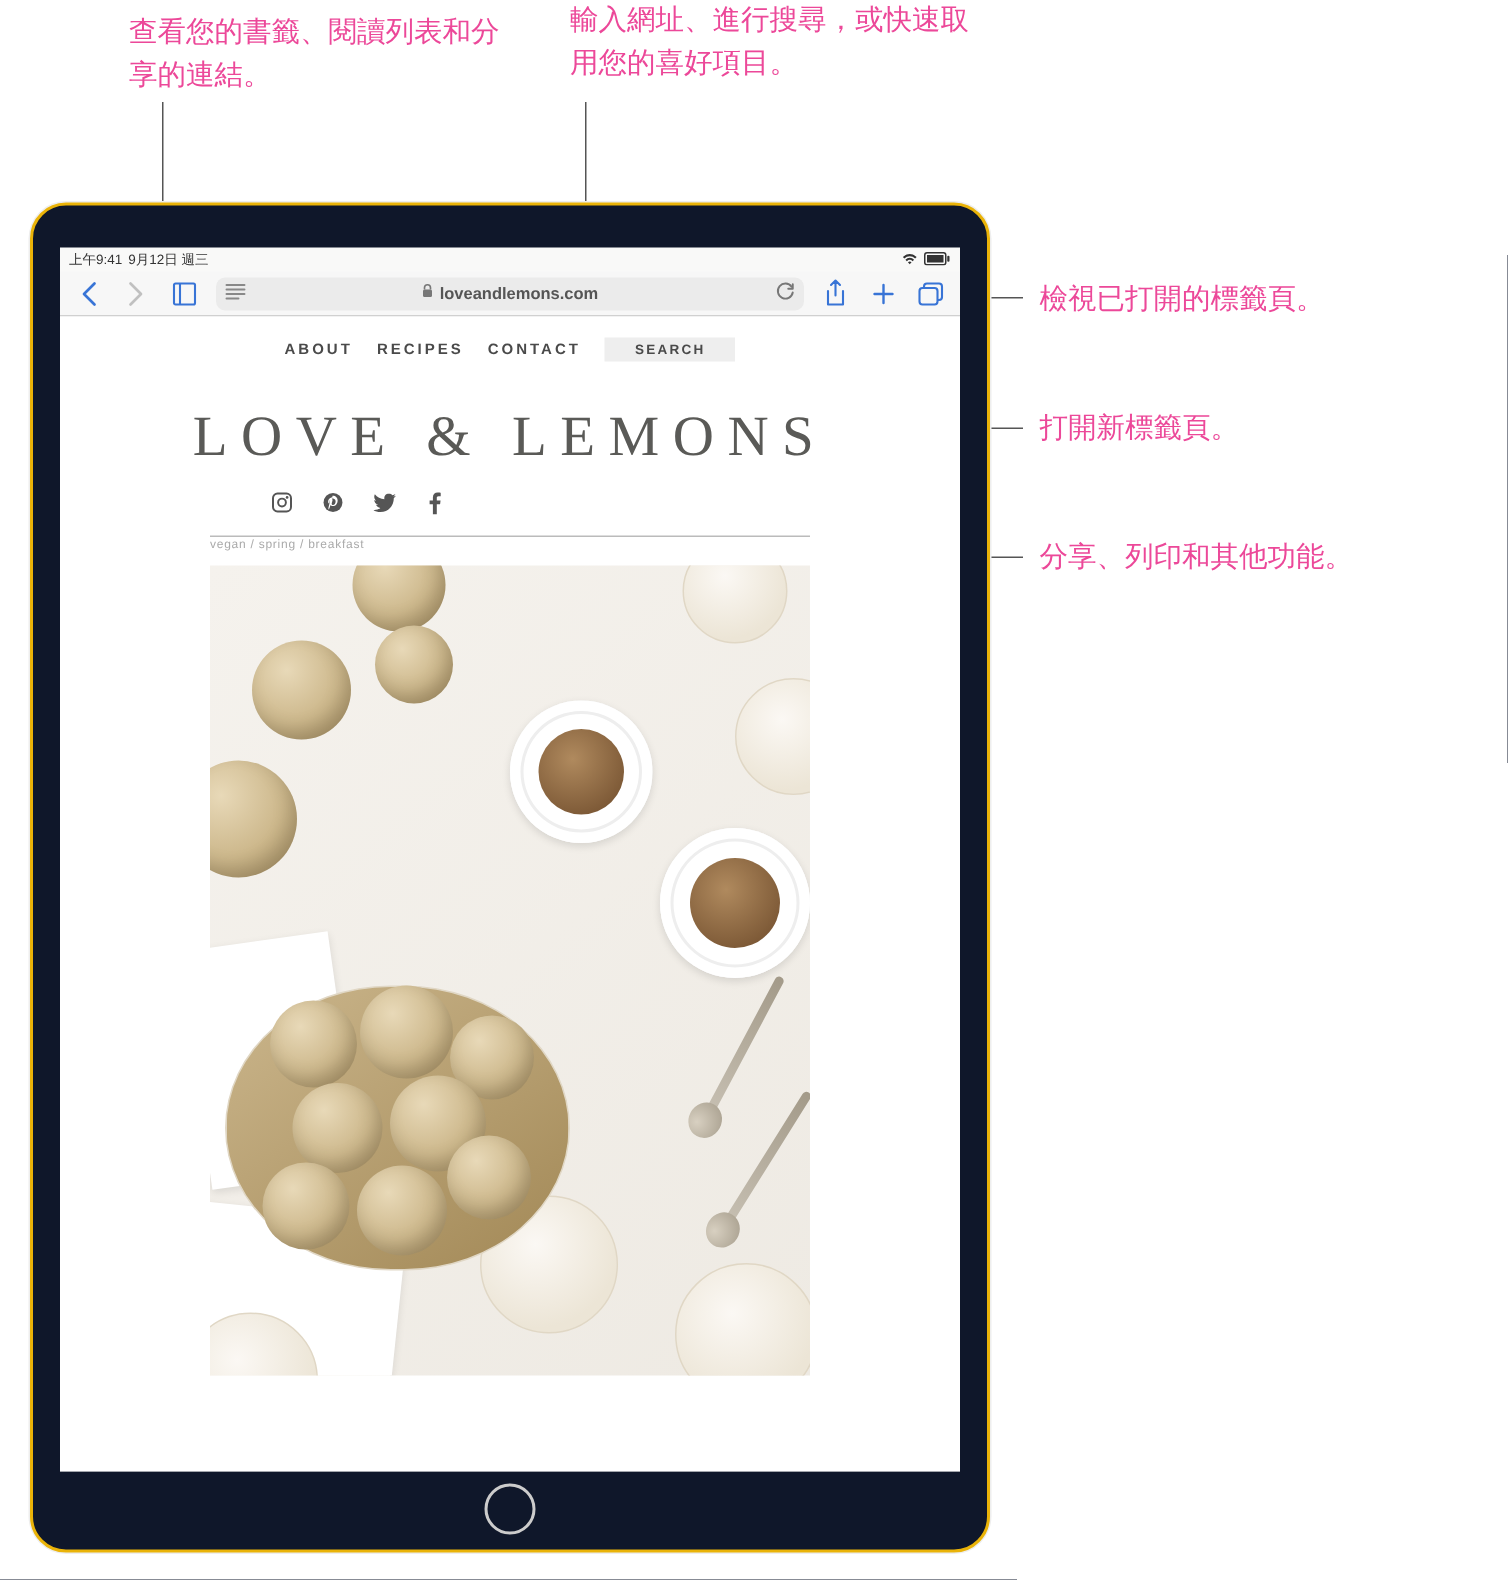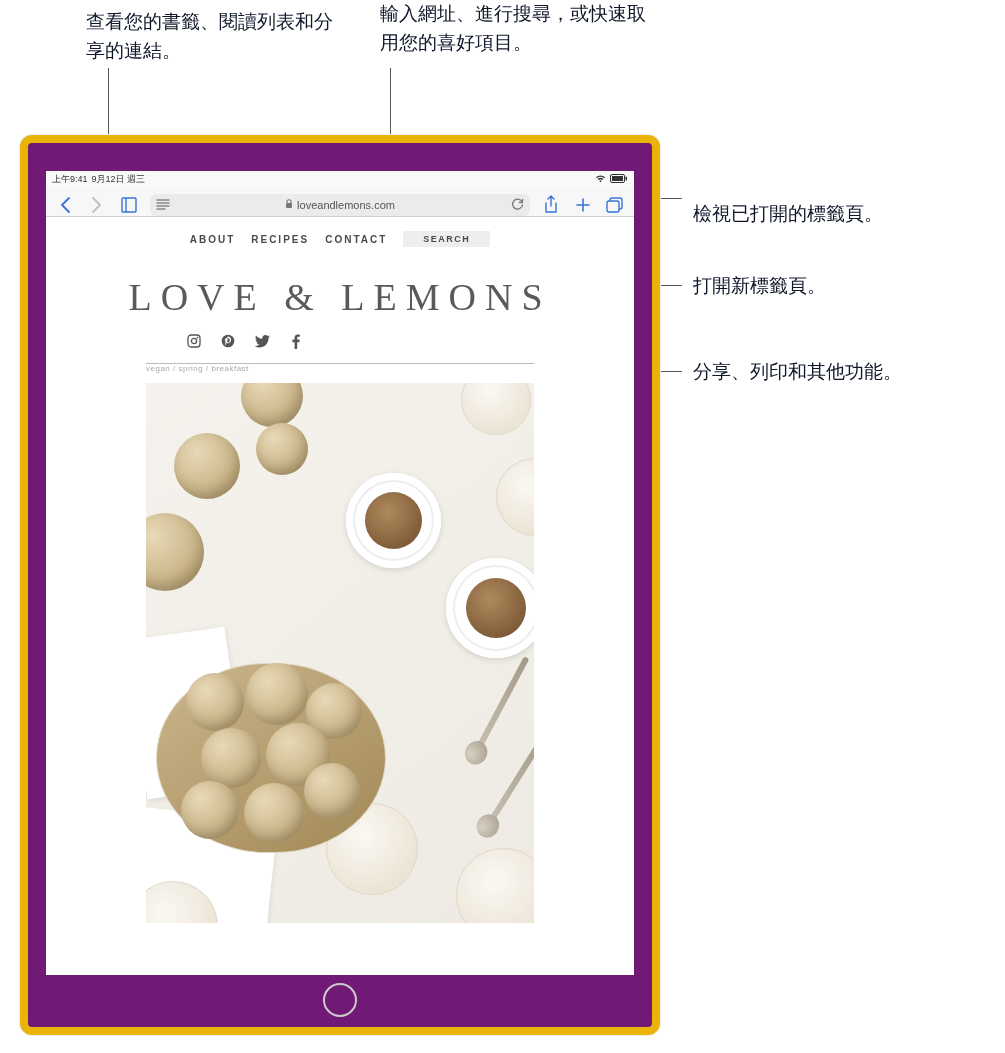--- a/index.html
+++ b/index.html
@@ -11,23 +11,23 @@
     position: relative;
   }
 
   
   .ipad {
     position: absolute;
     left: 20px;
     top: 135px;
     width: 640px;
     height: 900px;
-    border: 8px solid #eab308;
-    border-radius: 12px;
-    background: #701a75;
+    border: 2px solid #eab308;
+    border-radius: 24px;
+    background: #0f172a;
     box-shadow: 0 0 0 1px #eee;
   }
   .ipad .screen {
     position: absolute;
     left: 18px;
     top: 28px;
     right: 18px;
     bottom: 52px;
     background: #f9f9f8;
     overflow: hidden;
@@ -52,25 +52,26 @@
     padding: 0 6px;
     font-size: 9px;
     color: #333;
   }
   .status-left, .status-right { display: flex; gap: 4px; align-items: center; }
 
   
   .toolbar {
     height: 30px;
     display: flex;
-    align-items: flex-end;
+    align-items: center;
     gap: 10px;
     padding: 0 8px;
     border-bottom: 1px solid #d0d0d0;
     background: #f7f7f7;
+    font-weight: bold;
   }
   .toolbar .icon-btn {
     width: 22px;
     height: 22px;
     display: flex;
     align-items: center;
     justify-content: center;
     color: #3874d6;
     cursor: pointer;
     flex-shrink: 0;
@@ -209,35 +210,35 @@
     background:#fff;
     transform: rotate(-8deg);
     box-shadow: 0 2px 6px rgba(0,0,0,0.1);
   }
 
   
   .callout {
     position: absolute;
     font-size: 19px;
     line-height: 1.5;
-    color: #0f172a;
+    color: #ec4899;
   }
   .callout-line {
     position: absolute;
     background: #555;
   }
 
 </style>
 </head>
 <body>
 
 <div class="callout" style="left:86px; top:8px; width:260px;">查看您的書籤、閱讀列表和分享的連結。</div>
 <div class="callout" style="left:380px; top:0; width:280px;">輸入網址、進行搜尋，或快速取用您的喜好項目。</div>
 
-<div class="callout" style="left:693px; top:200px; width:300px;">檢視已打開的標籤頁。</div>
+<div class="callout" style="left:693px; top:186px; width:300px;">檢視已打開的標籤頁。</div>
 <div class="callout" style="left:693px; top:272px; width:300px;">打開新標籤頁。</div>
 <div class="callout" style="left:693px; top:358px; width:300px;">分享、列印和其他功能。</div>
 
 <div class="callout-line" style="left:108px; top:68px; width:1px; height:118px;"></div>
 <div class="callout-line" style="left:390px; top:68px; width:1px; height:116px;"></div>
 
 <div class="callout-line" style="left:640px; top:198px; width:42px; height:1px;"></div>
 <div class="callout-line" style="left:608px; top:198px; width:1px; height:87px;"></div>
 <div class="callout-line" style="left:608px; top:285px; width:74px; height:1px;"></div>
 <div class="callout-line" style="left:572px; top:198px; width:1px; height:173px;"></div>

